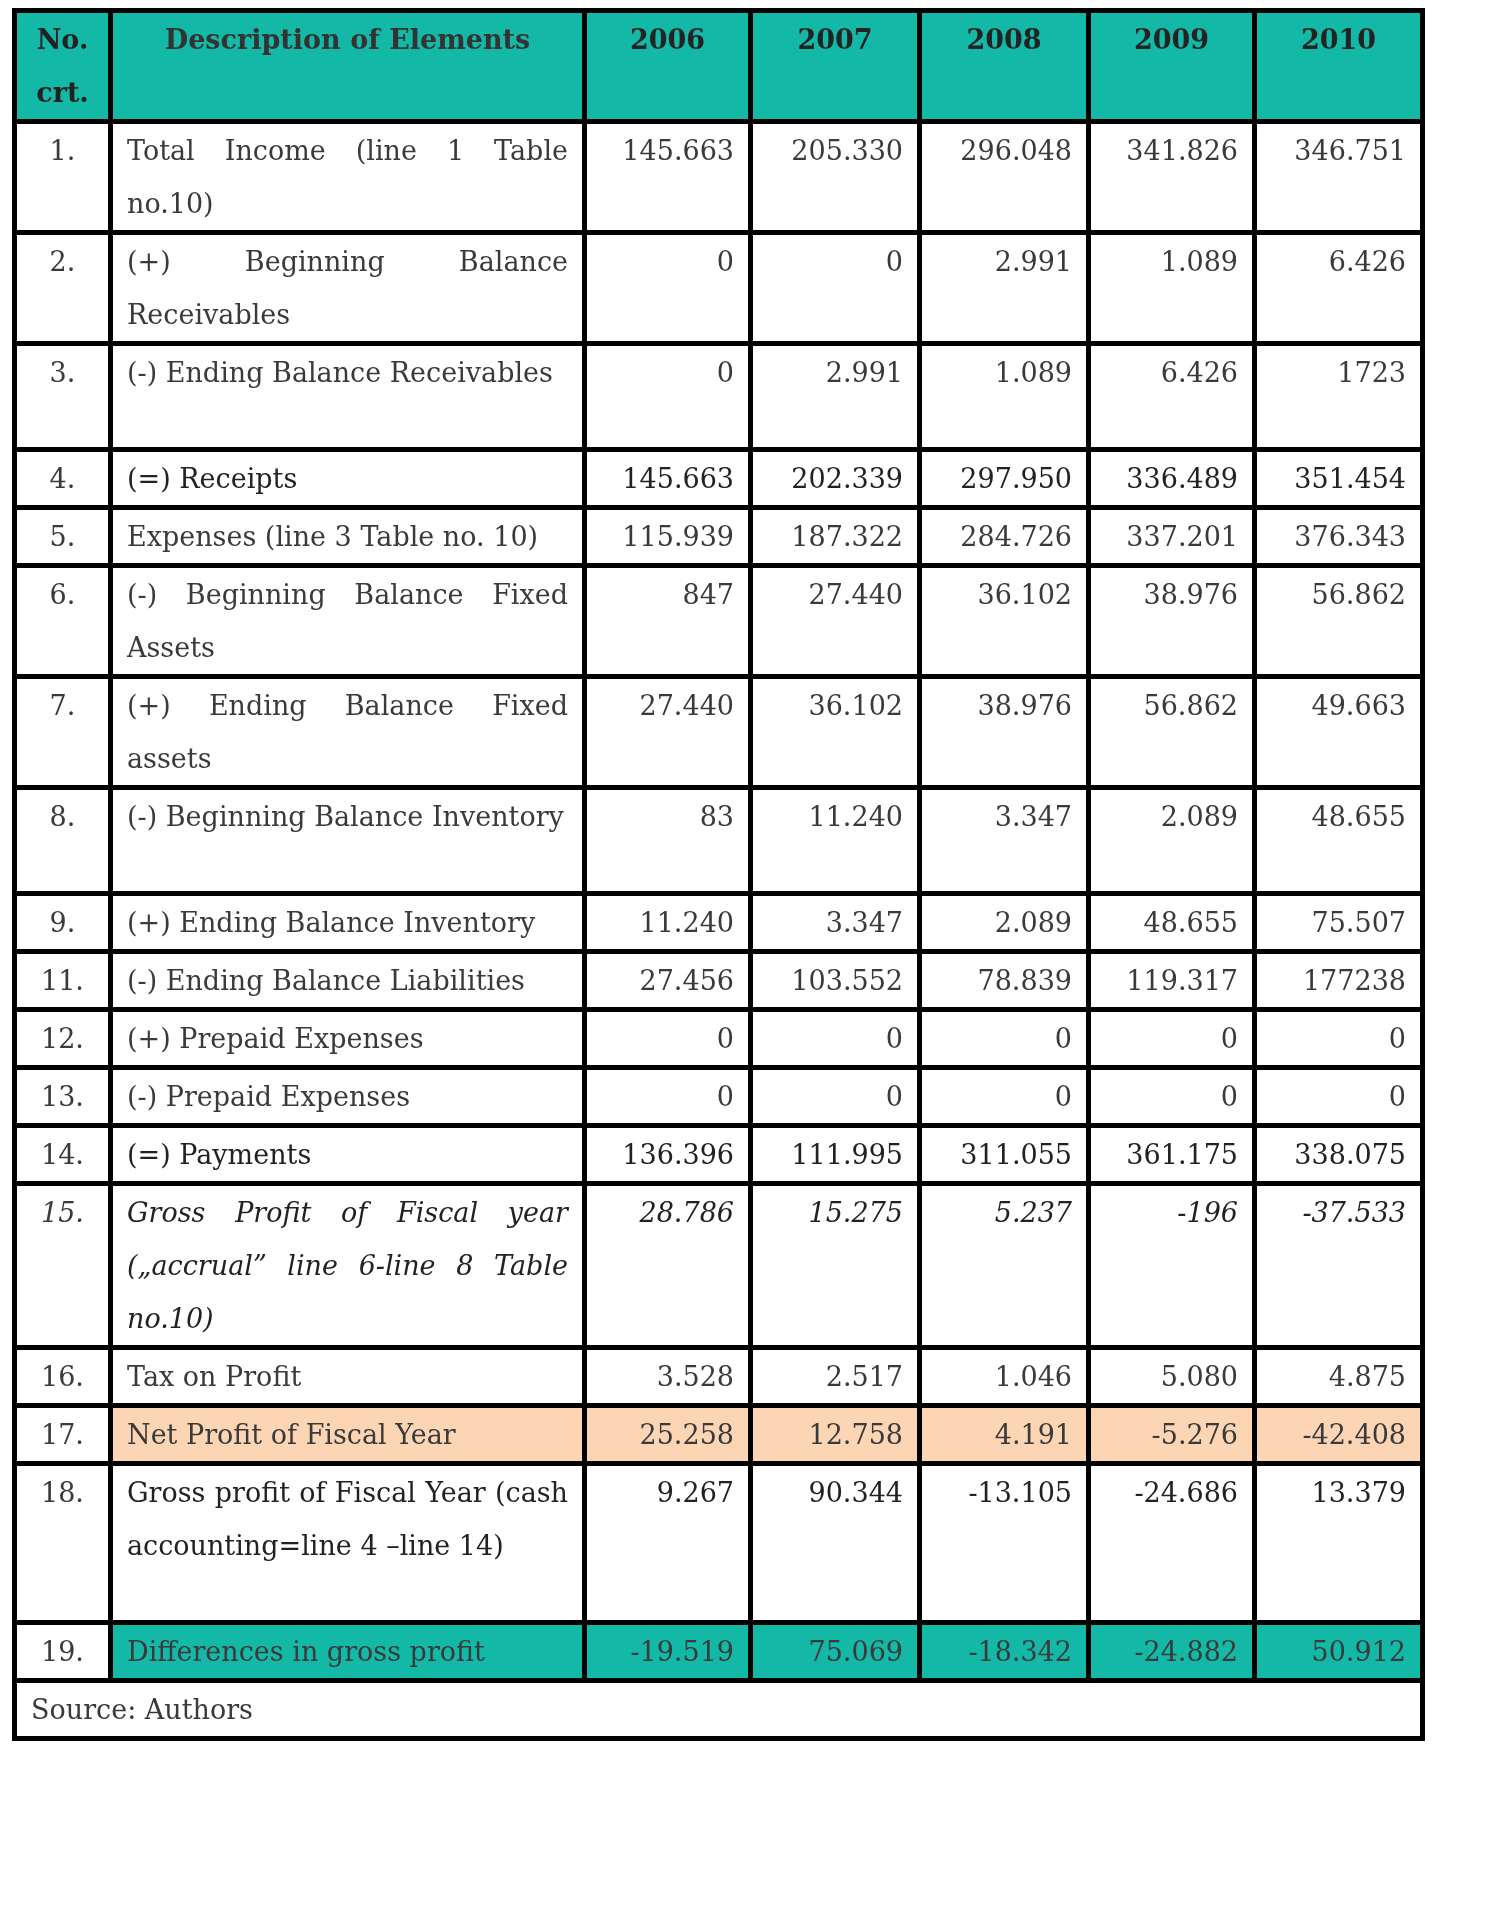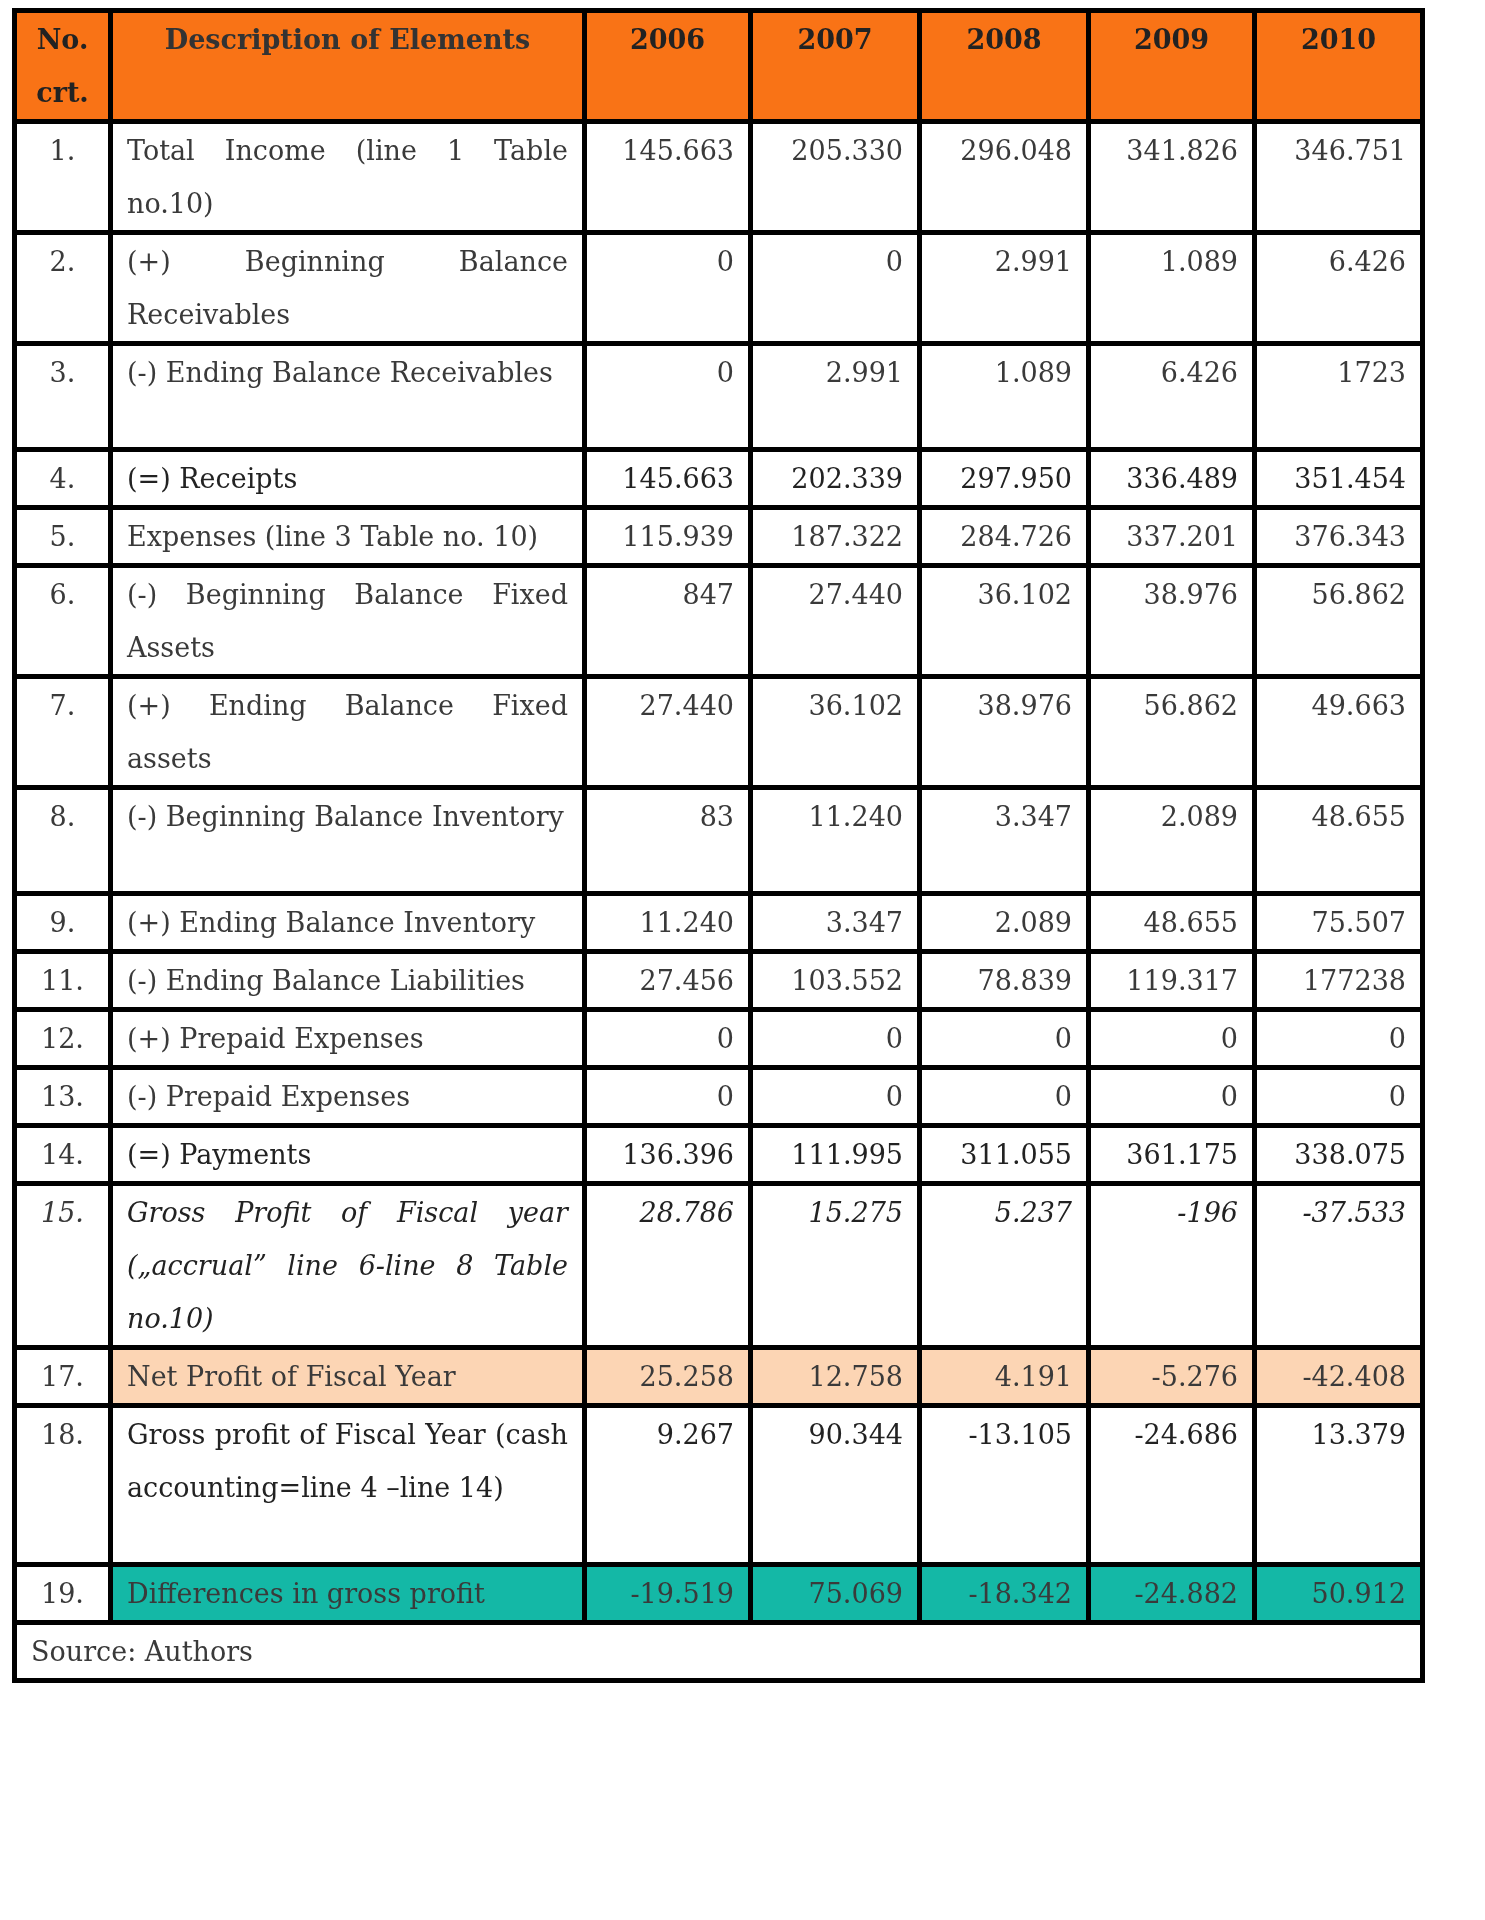--- a/index.html
+++ b/index.html
@@ -2,21 +2,21 @@
 <html><head>
 <meta charset="utf-8">
 <style>
   html, body { margin:0; padding:0; background:#ffffff; }
   body { width:1485px; height:1920px; position:relative; overflow:hidden;
          font-family:"DejaVu Serif","Liberation Serif",serif; color:#3a3a3a; }
   #tbl { position:absolute; left:12px; top:8px; border-collapse:collapse;
          table-layout:fixed; border:5px solid #000; }
   #tbl td, #tbl th { border:5px solid #000; padding:0 14px; font-size:27px;
          line-height:53px; vertical-align:top; font-weight:normal; }
-  #tbl th { background:#f97316; color:#222; font-weight:bold; text-align:center; }
+  #tbl th { background:#14b8a6; color:#222; font-weight:bold; text-align:center; }
   #tbl th.desc { font-weight:bold; color:#333; }
   td.no { text-align:center; padding:0 4px; }
   td.desc { text-align:justify; text-align-last:left; }
   td.val { text-align:right; }
   td.bottom { vertical-align:bottom; }
   td.mid { vertical-align:middle; }
   tr.bold td.desc, tr.bold td.val { font-weight:bold; color:#222; }
   tr.peach td.desc, tr.peach td.val { background:#fcd5b4; }
   tr.blue td.desc, tr.blue td.val { background:#14b8a6; }
   td.source { text-align:left; padding:4px 0; height:52px; vertical-align:middle; }
@@ -165,20 +165,29 @@
       </tr>
       <tr class="bold" style="height: 159px; font-style: italic;">
         <td class="no">15.</td>
         <td class="desc">Gross Profit of Fiscal year („accrual” line 6-line 8 Table no.10)</td>
         <td class="val bottom">28.786</td>
         <td class="val bottom">15.275</td>
         <td class="val bottom">5.237</td>
         <td class="val bottom">-196</td>
         <td class="val bottom">-37.533</td>
       </tr>
+      <tr class="normal">
+        <td class="no">16.</td>
+        <td class="desc">Tax on Profit</td>
+        <td class="val">3.528</td>
+        <td class="val">2.517</td>
+        <td class="val">1.046</td>
+        <td class="val">5.080</td>
+        <td class="val">4.875</td>
+      </tr>
       <tr class="peach">
         <td class="no">17.</td>
         <td class="desc">Net Profit of Fiscal Year</td>
         <td class="val">25.258</td>
         <td class="val">12.758</td>
         <td class="val">4.191</td>
         <td class="val">-5.276</td>
         <td class="val">-42.408</td>
       </tr>
       <tr class="bold" style="height: 159px;">

